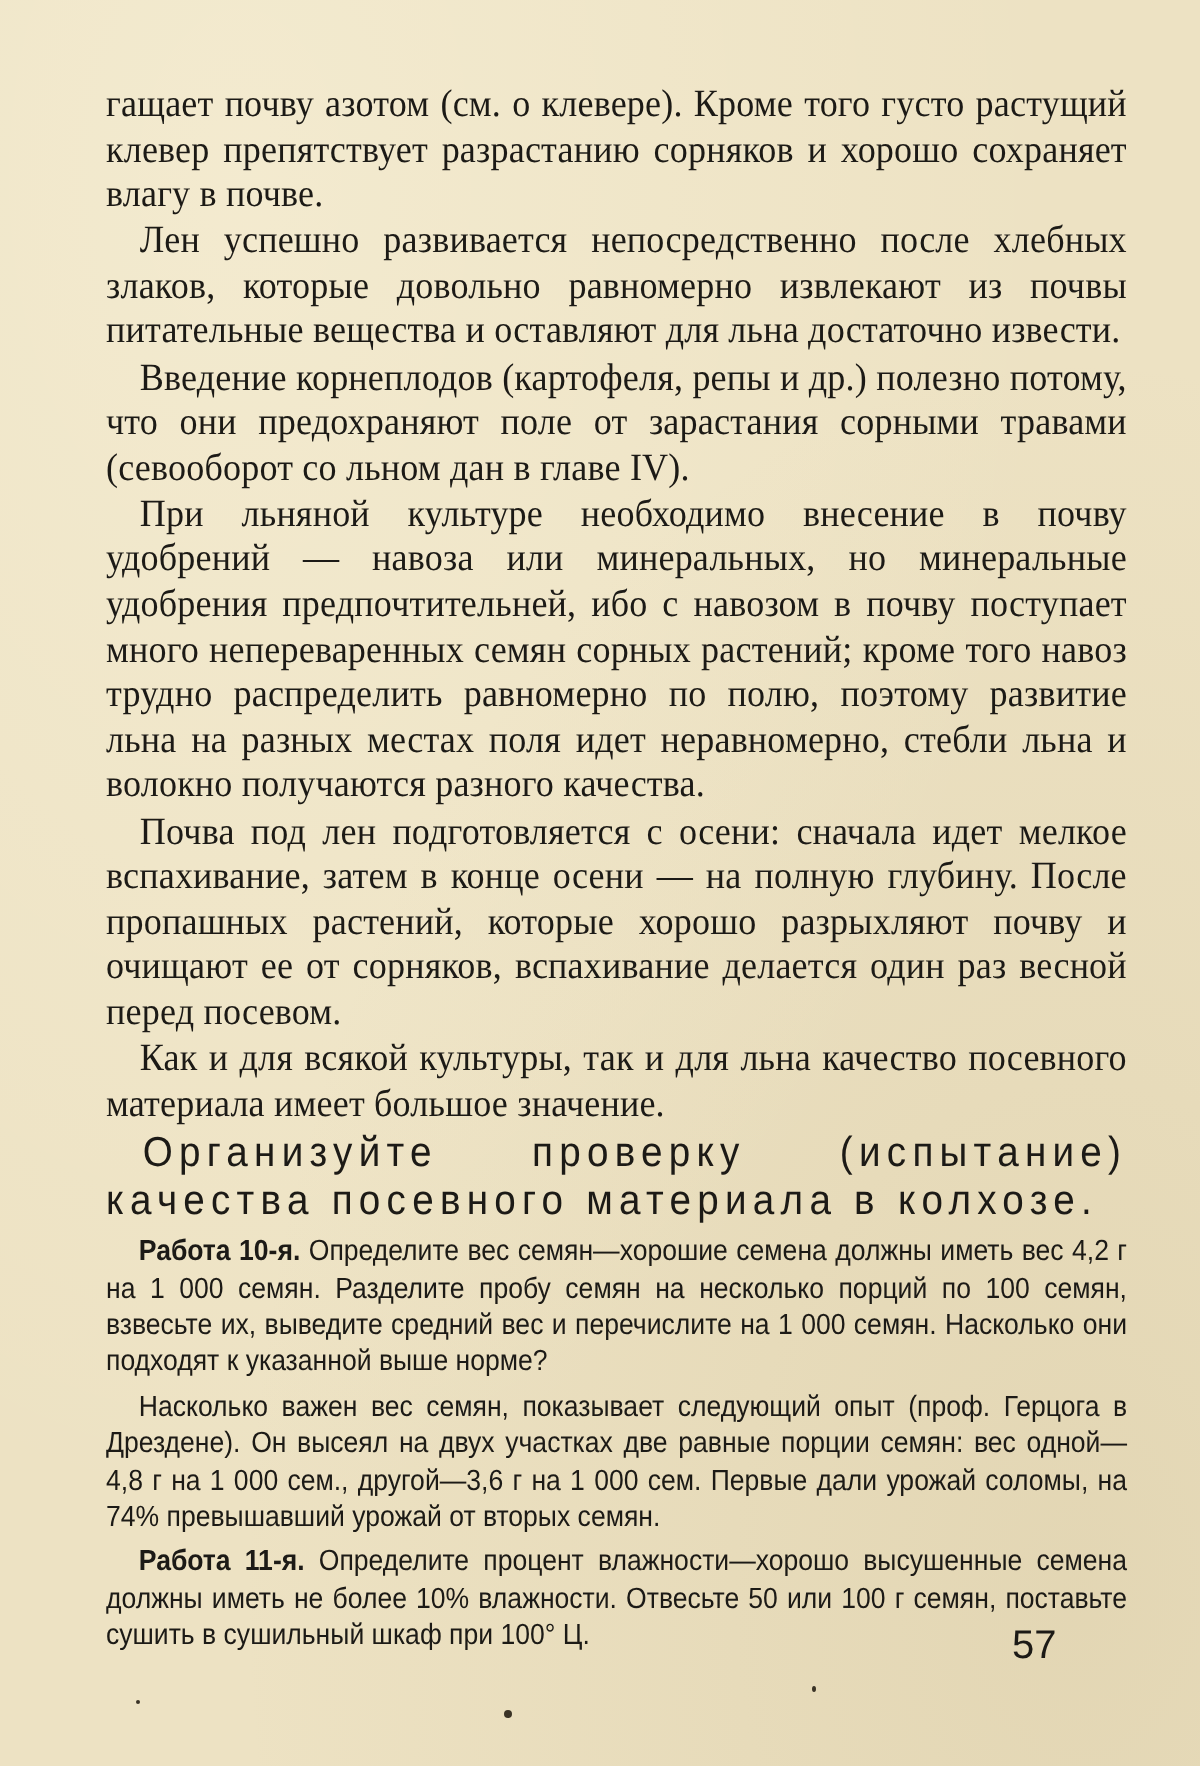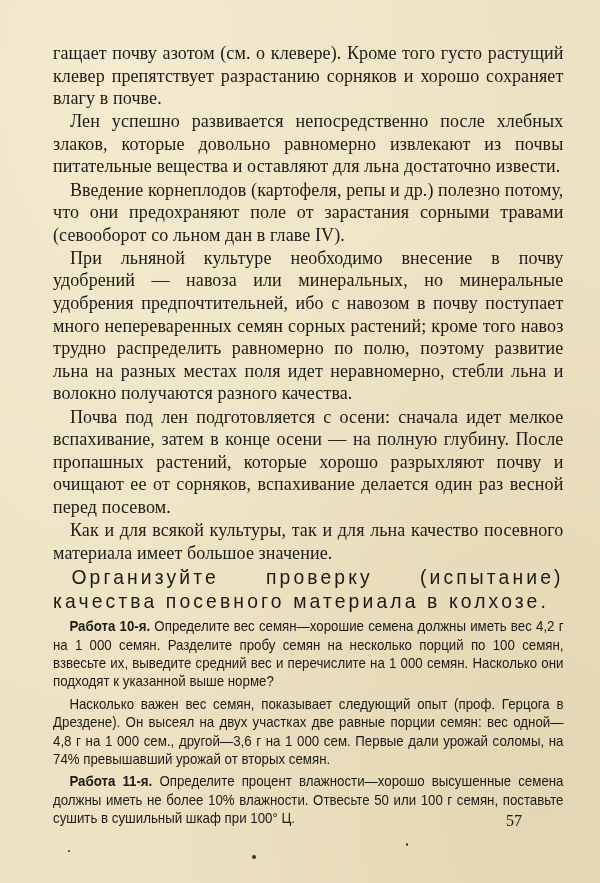--- a/index.html
+++ b/index.html
@@ -32,21 +32,21 @@
     .small {
       font-family: "Liberation Sans", "DejaVu Sans", sans-serif;
       font-size: 14.6px; line-height: 18.4px; margin: 0; text-align: justify;
       transform: scaleX(0.91); transform-origin: left top; width: 561px;
       text-indent: 18px;
     }
     .small + .small { margin-top: 4px; }
     .small b { font-weight: bold; }
     .page-num {
       position: absolute; left: 506px; top: 812px;
-      font-size: 16px; font-family: Liberation Serif, serif;
+      font-size: 20px; font-family: Liberation Sans, sans-serif;
     }
     .speck { position:absolute; border-radius:50%; background:#3a3326; }
   </style>
 </head>
 <body>
 
 <div class="page">
   <p class="para">гащает почву азотом (см. о клевере). Кроме того густо растущий клевер препятствует разрастанию сорняков и хорошо сохраняет влагу в почве.</p>
   <p class="para indent">Лен успешно развивается непосредственно после хлебных злаков, которые довольно равномерно извлекают из почвы питательные вещества и оставляют для льна достаточно извести.</p>
   <p class="para indent">Введение корнеплодов (картофеля, репы и др.) полезно потому, что они предохраняют поле от зарастания сорными травами (севооборот со льном дан в главе IV).</p>

